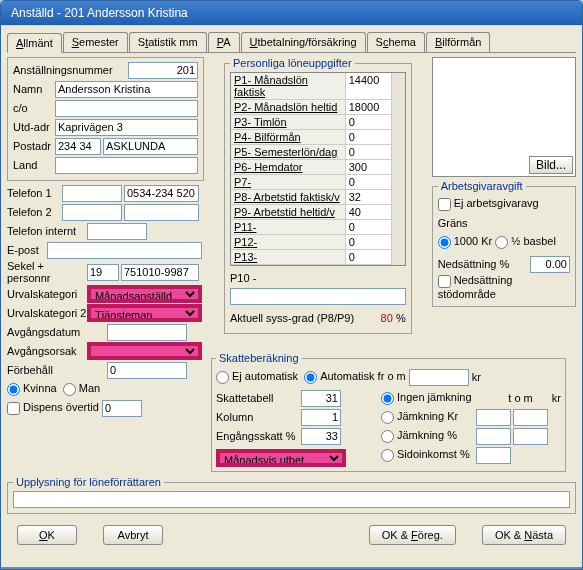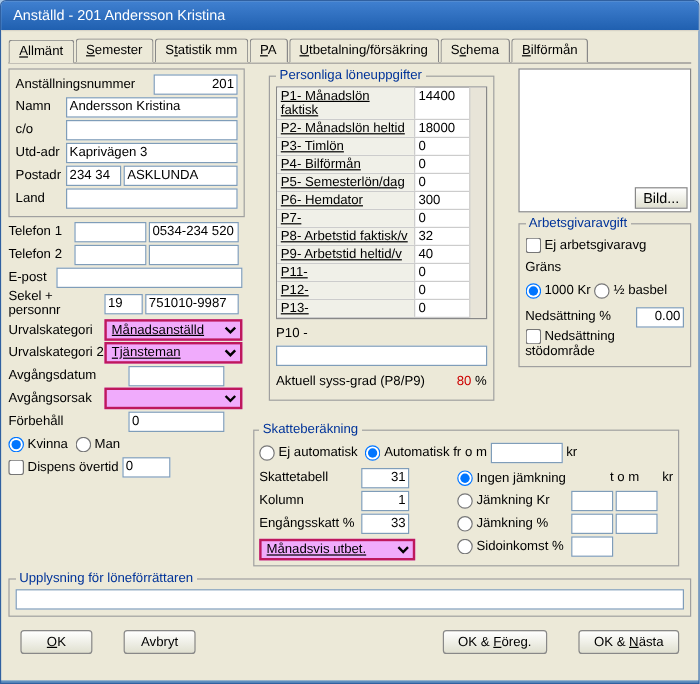--- a/index.html
+++ b/index.html
@@ -14,21 +14,21 @@
 .main { display: flex; gap: 20px; height: 440px; }
 .col-left { width: 200px; }
 .col-mid { width: 195px; }
 .col-right { width: 150px; }
 fieldset { border: 1px solid #a0a0a0; padding: 3px 5px 5px 5px; margin-bottom: 3px; background: #ece9d8; }
 legend { color: #003399; font-size: 11px; padding: 0 3px; }
 .row { display: flex; align-items: center; margin-bottom: 1px; min-height: 18px; }
 .lbl { flex: 0 0 auto; }
 input[type=text] { border: 1px solid #7f9db9; background: #fff; height: 17px; padding: 1px 2px; font-size: 11px; }
 input[type=radio], input[type=checkbox] { margin-right: 3px; vertical-align: middle; }
-select { border: 2px solid #be185d; background: #f0abfc; height: 18px; font-size: 11px; text-decoration: underline; }
+select { border: 4px solid #be185d; background: #ec4899; height: 18px; font-size: 11px; text-decoration: underline; }
 .btn { background: linear-gradient(to bottom, #fff, #e0e0d0); border: 1px solid #888; border-radius: 3px; padding: 3px 12px; cursor: pointer; min-width: 60px; }
 .btn u { text-decoration: underline; }
 .btnrow { display: flex; gap: 10px; padding: 8px 10px; justify-content: space-between; }
 .btnrow-left, .btnrow-right { display: flex; gap: 26px; }
 .salary-grid { border: 1px solid #888; background: #fff; }
 .sg-row { display: flex; border-bottom: 1px solid #ccc; }
 .sg-lbl { flex: 1; padding: 1px 3px; background: #f0f0e8; border-right: 1px solid #ccc; text-decoration: underline; }
 .sg-val { width: 45px; padding: 1px 3px; }
 .sg-scroll { width: 14px; background: #e8e4d8; border-left: 1px solid #ccc; }
 .imgbox { border: 1px solid #888; background: #fff; height: 120px; margin-bottom: 3px; position: relative; }
@@ -90,20 +90,24 @@
             <span class="lbl" style="width:55px">Telefon 1</span>
             <input type="text" style="width: 60px;">
             <input type="text" style="width: 75px; margin-left: 2px; " value="0534-234 520">
           </div>
         <div class="row">
             <span class="lbl" style="width:55px">Telefon 2</span>
             <input type="text" style="width: 60px;">
             <input type="text" style="width: 75px; margin-left: 2px;">
           </div>
         <div class="row">
+            <span class="lbl" style="width:80px">Telefon internt</span>
+            <input type="text" style="width: 60px;">
+          </div>
+        <div class="row">
             <span class="lbl" style="width:40px">E-post</span>
             <input type="text" style="width: 155px;">
           </div>
         <div class="row">
             <span class="lbl" style="width:80px">Sekel + personnr</span>
             <input type="text" style="width: 32px;" value="19">
             <input type="text" style="width: 78px; margin-left: 2px;" value="751010-9987">
           </div>
         <div class="row">
             <span class="lbl" style="width:80px">Urvalskategori</span>

